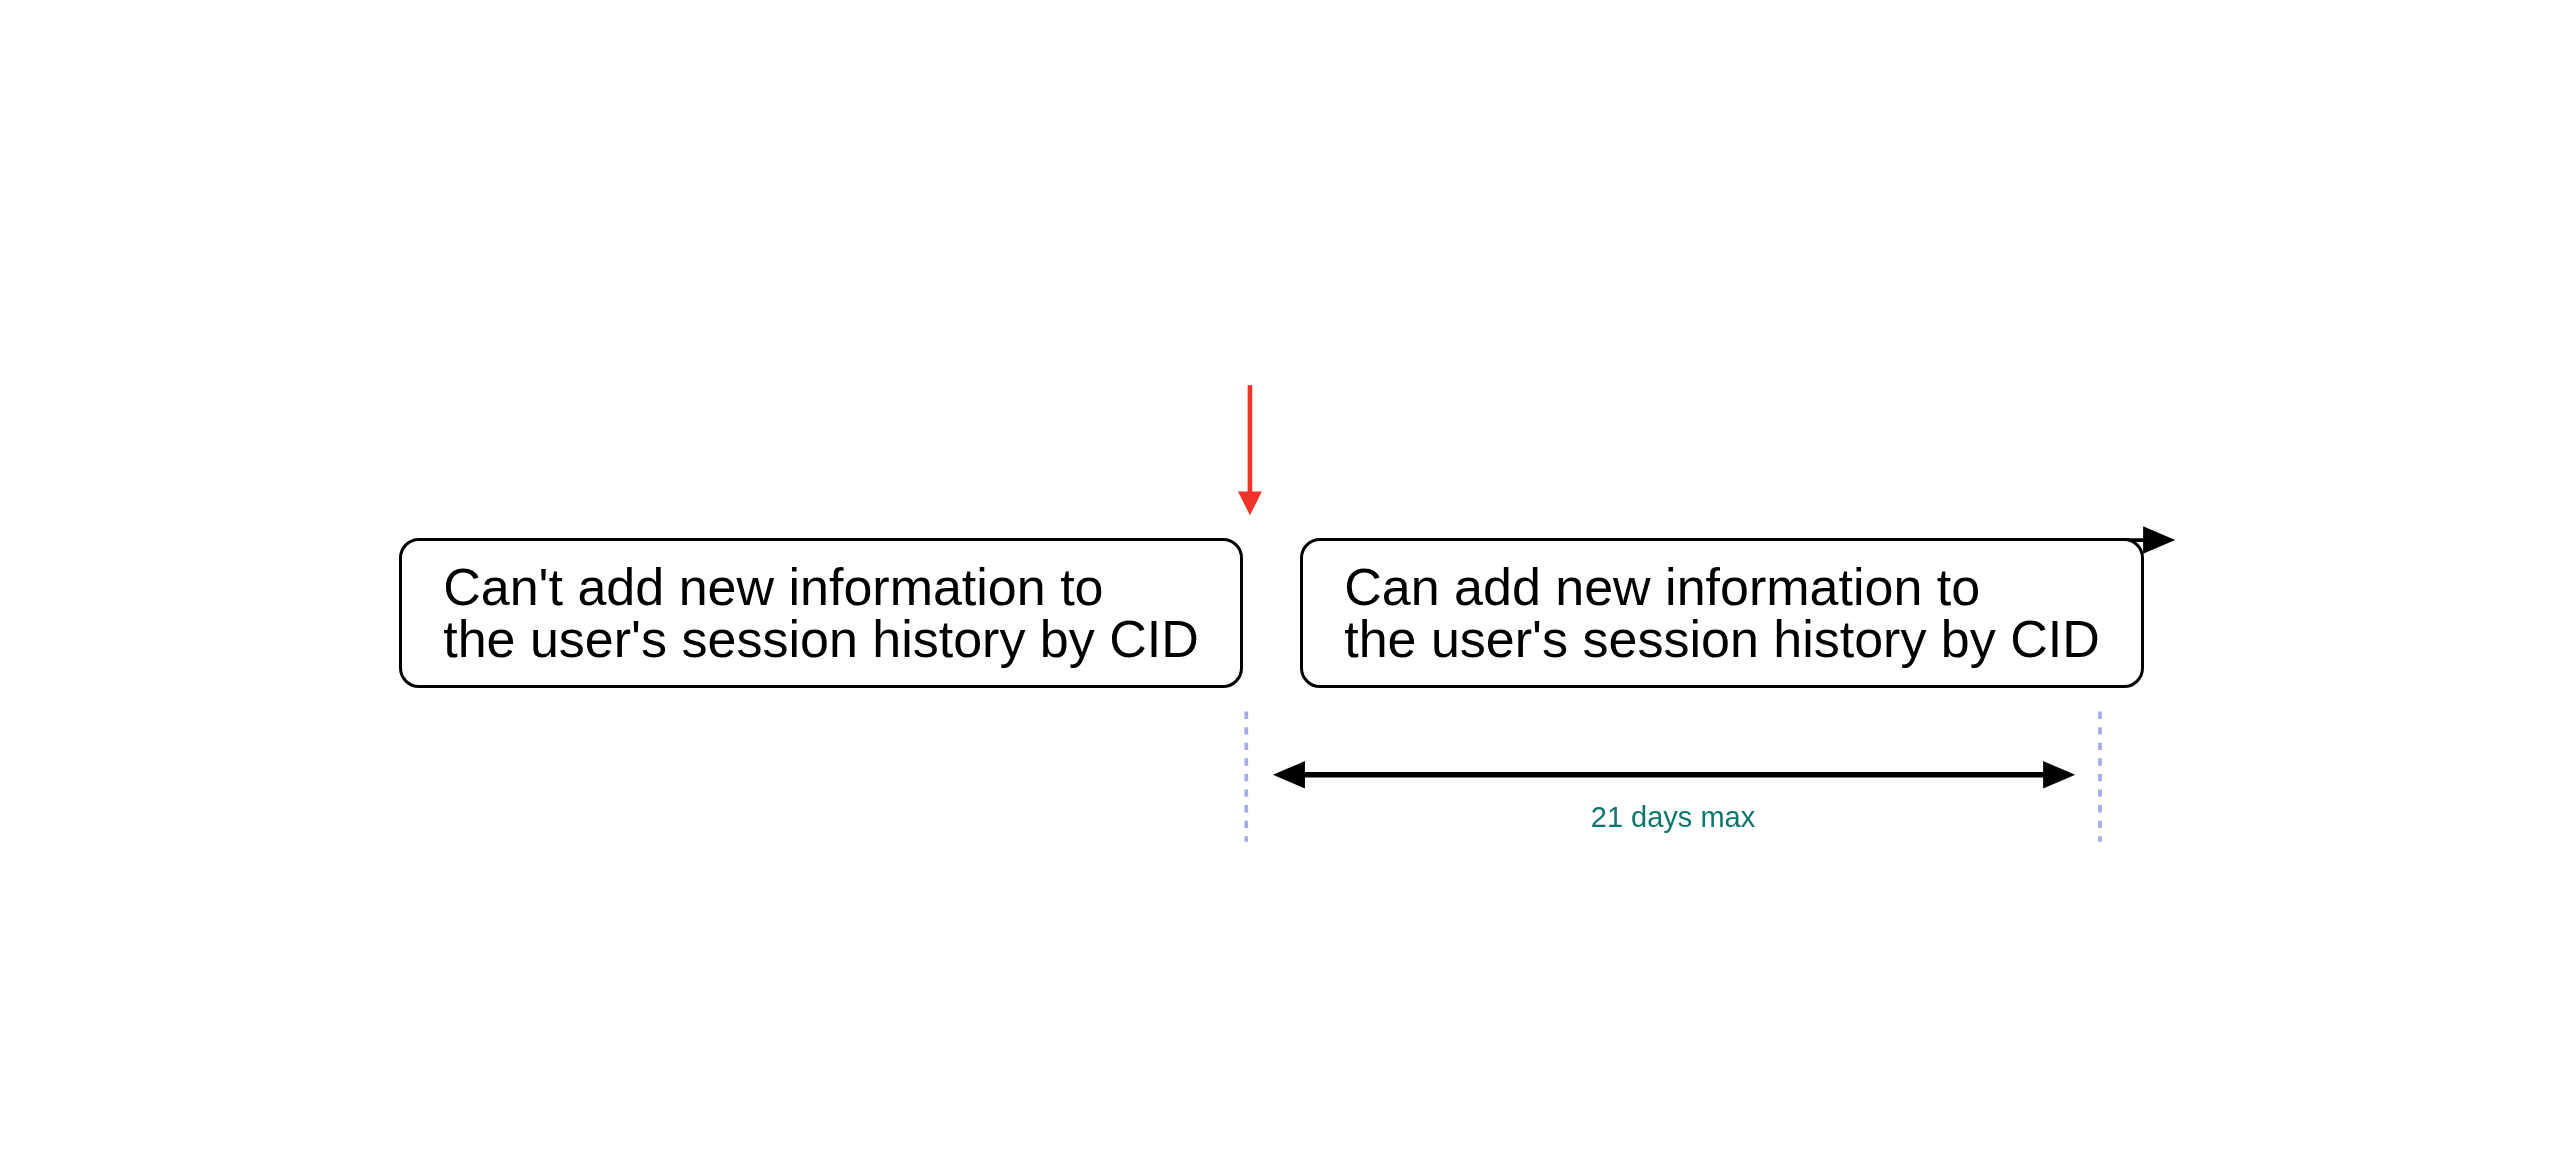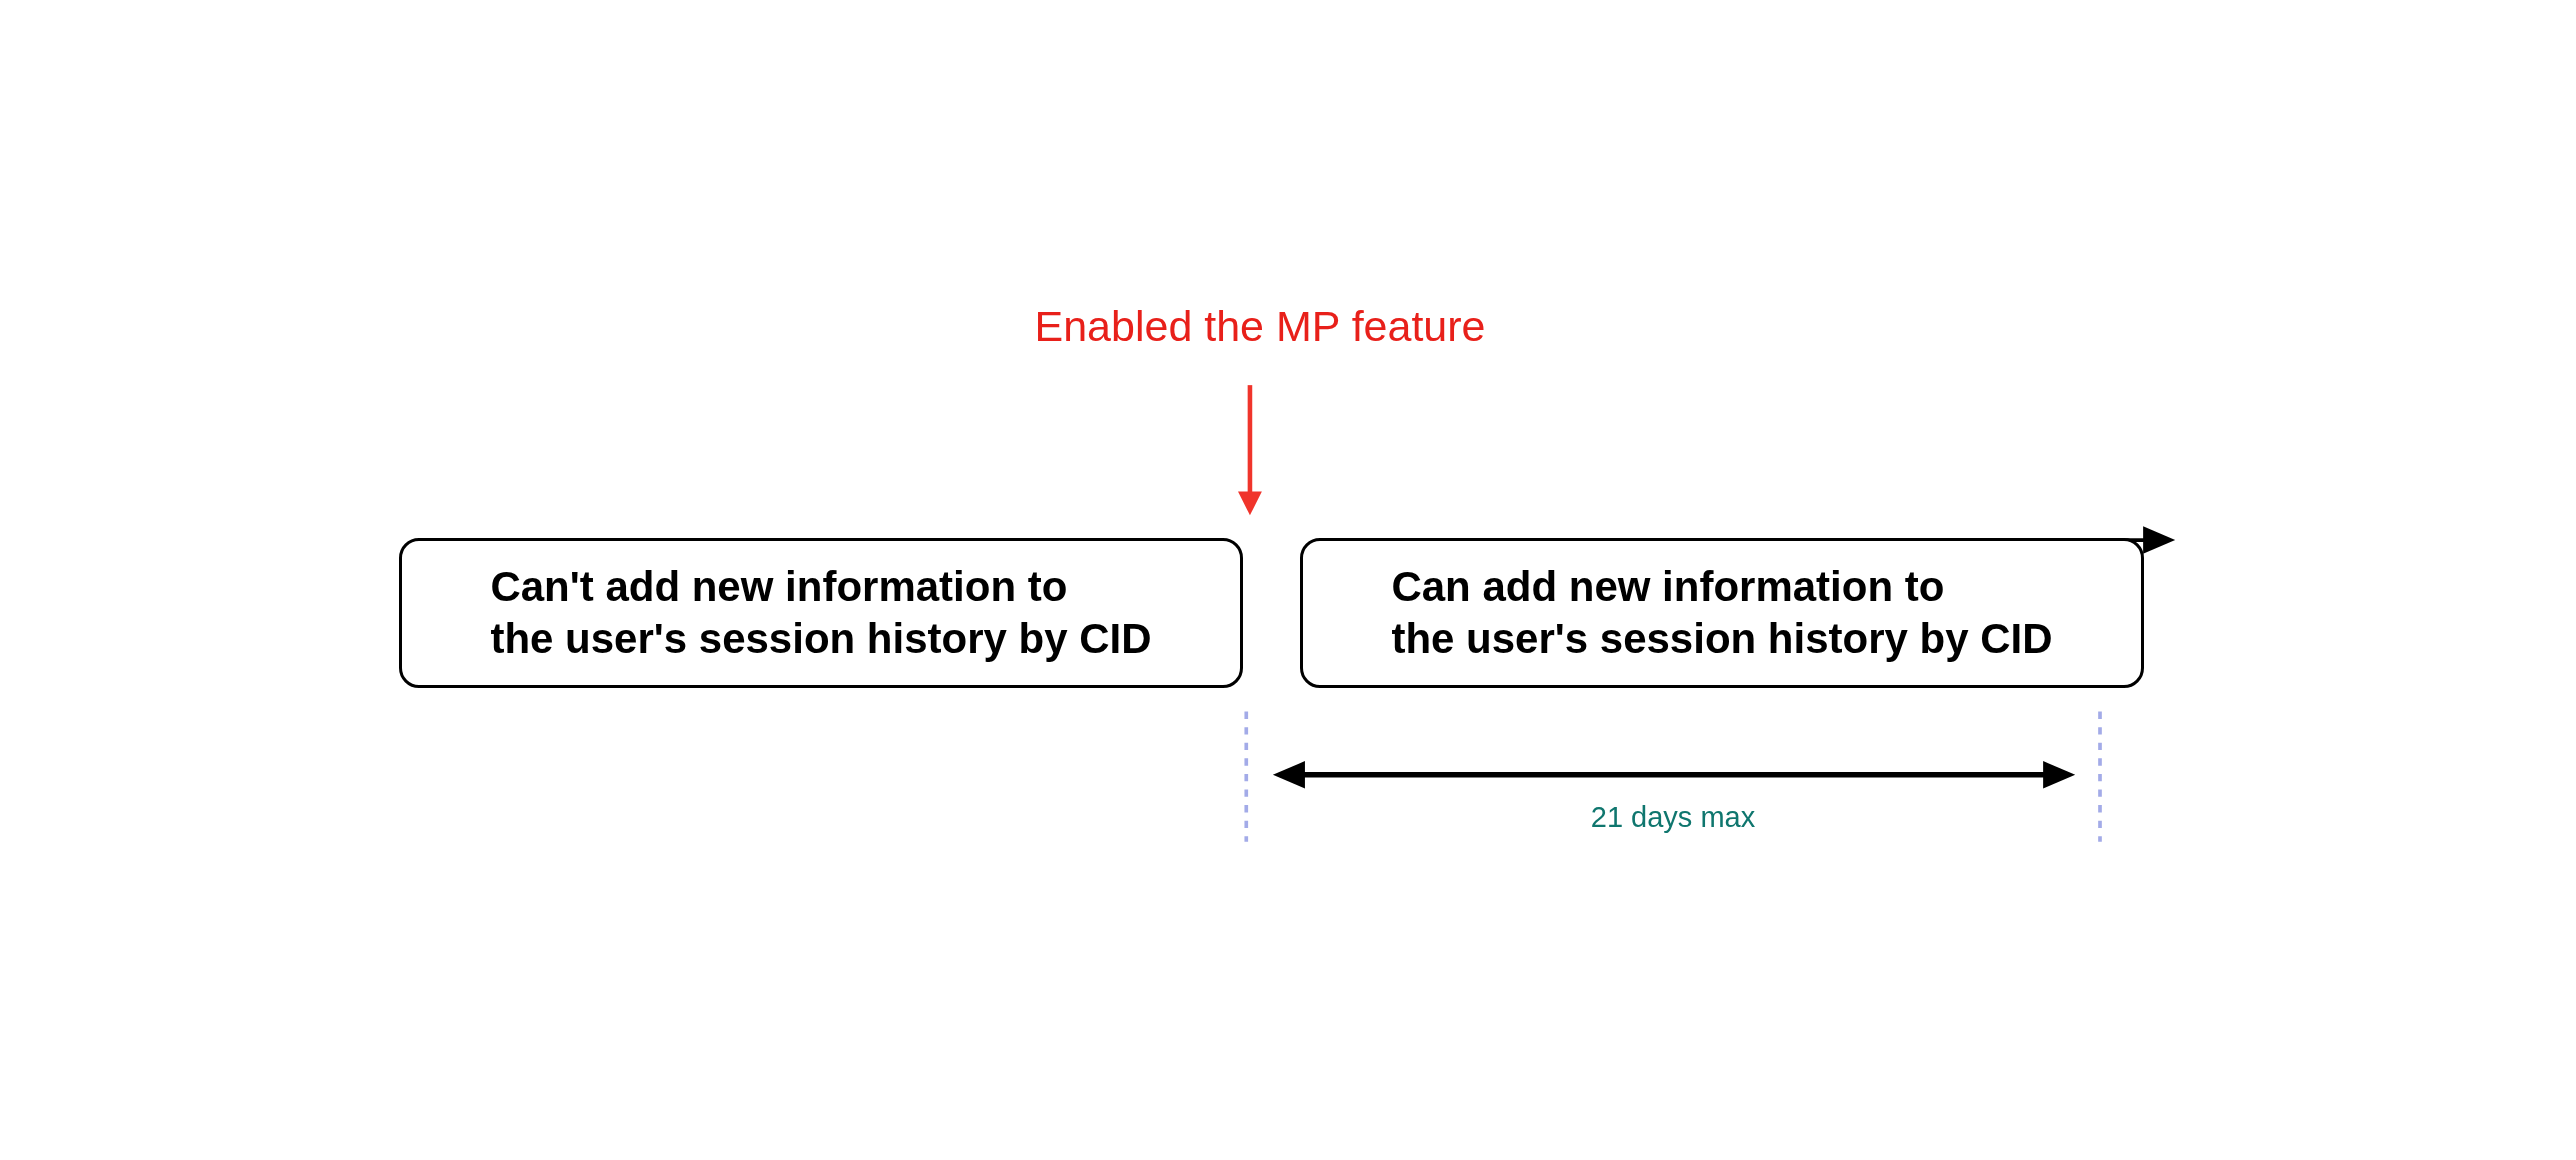--- a/index.html
+++ b/index.html
@@ -41,26 +41,25 @@
     border: 3.7px solid #000000;
     border-radius: 20px;
     background: #ffffff;
     display: flex;
     align-items: center;
     justify-content: center;
   }
   .phase-box.before { left: 399px; }
   .phase-box.after  { left: 1300px; }
   .phase-box .box-text {
-    font-size: 42px;
+    font-size: 52px;
     line-height: 52px;
     color: #000000;
     text-align: left;
     white-space: nowrap;
-    font-weight: bold;
   }
   .duration-label {
     position: absolute;
     left: 1673px;
     top: 800px;
     transform: translateX(-50%);
     font-size: 29px;
     line-height: 1.2;
     color: #0f766e;
     white-space: nowrap;
@@ -86,21 +85,20 @@
     <line x1="1359" y1="776" x2="1359" y2="918" stroke="#a3abe8" stroke-width="4" stroke-dasharray="8 9"></line>
     <line x1="2290" y1="776" x2="2290" y2="918" stroke="#a3abe8" stroke-width="4" stroke-dasharray="8 9"></line>
 
     <g>
       <line x1="1412" y1="845" x2="2239" y2="845" stroke="#000000" stroke-width="6"></line>
       <path d="M 1388 845 L 1423 830 L 1423 860 Z" fill="#000000"></path>
       <path d="M 2263 845 L 2228 830 L 2228 860 Z" fill="#000000"></path>
     </g>
   </svg>
 
-  <div class="annotation-label">Enabled the MP feature</div>
 
   <div class="phase-box before">
     <div class="box-text">
       <div>Can't add new information to</div>
       <div>the user's session history by CID</div>
     </div>
   </div>
 
   <div class="phase-box after">
     <div class="box-text">

